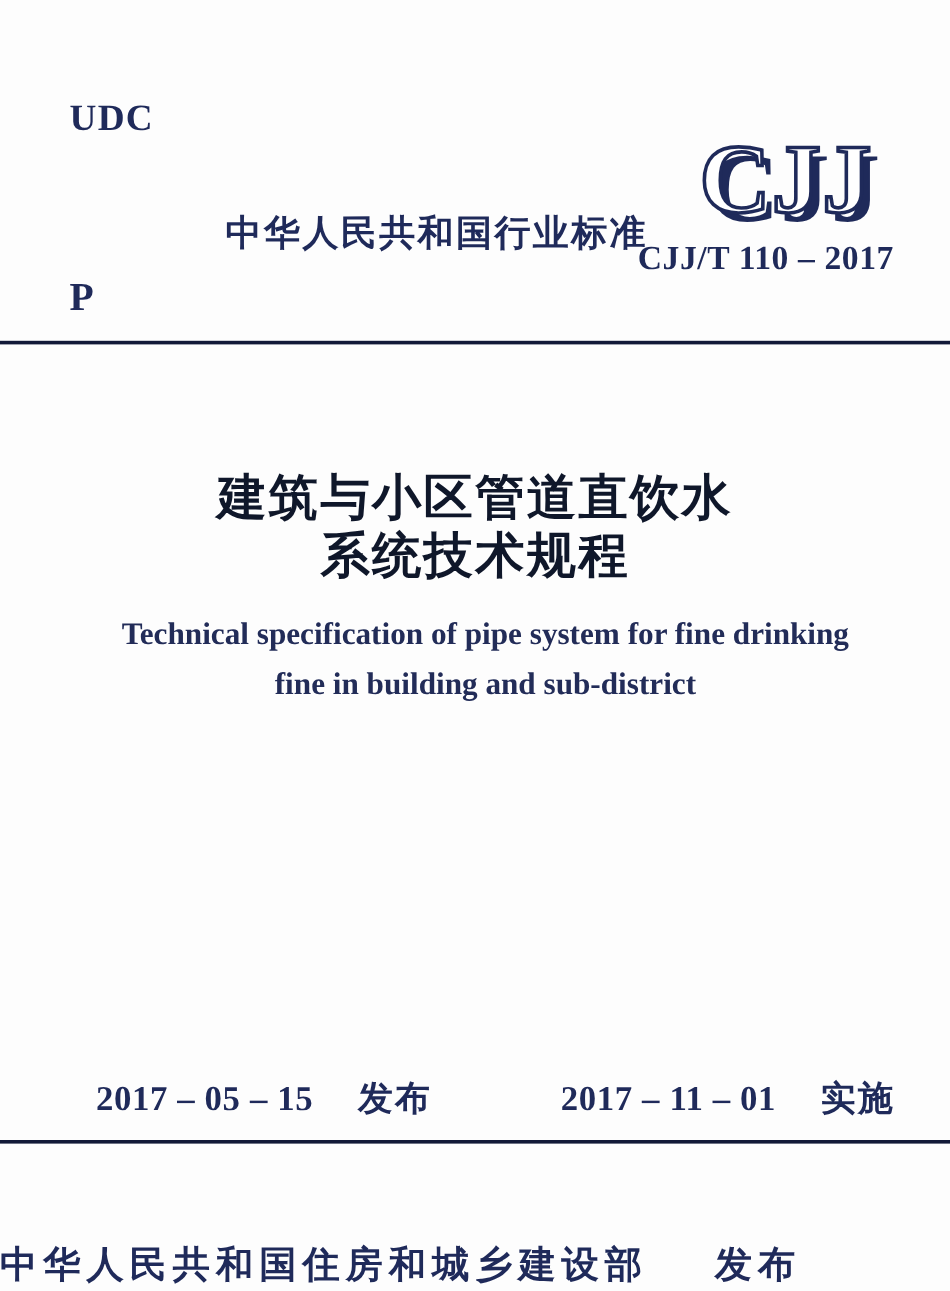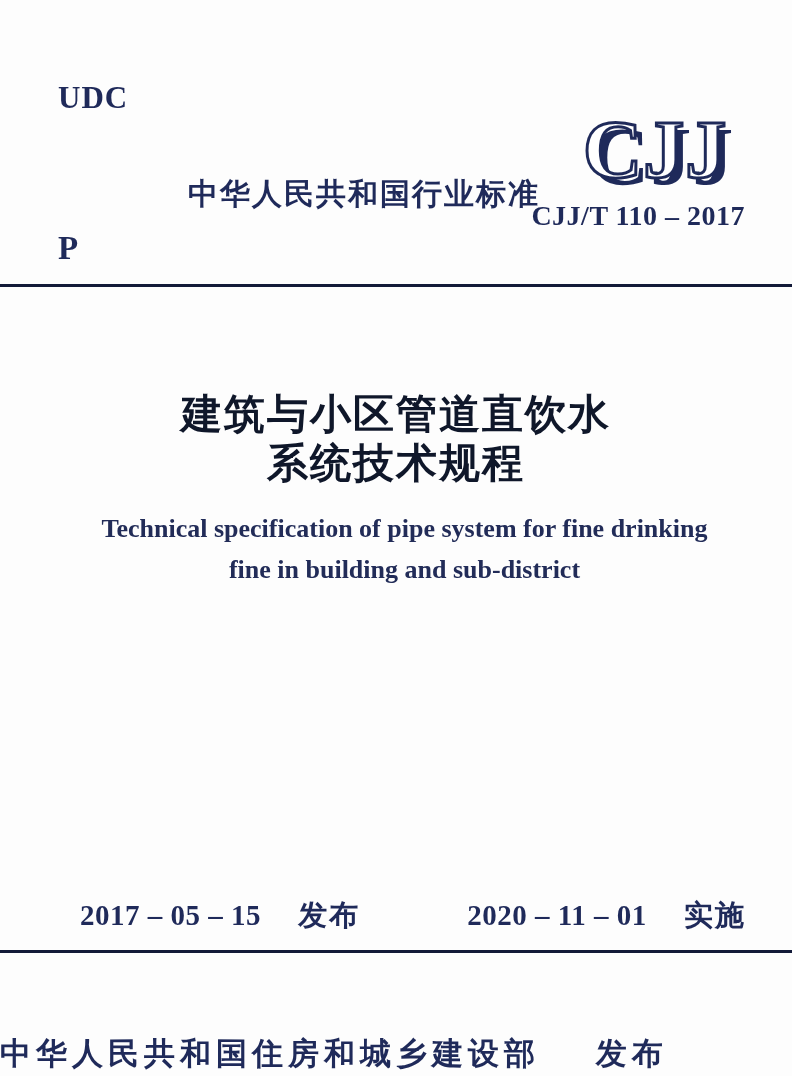--- a/index.html
+++ b/index.html
@@ -115,21 +115,21 @@
     <div>Technical specification of pipe system for fine drinking</div>
     <div>fine in building and sub-district</div>
   </div>
 
   <div class="dates">
     <div class="date-group">
       <span class="date-num">2017 – 05 – 15</span>
       <span class="date-label">发布</span>
     </div>
     <div class="date-group">
-      <span class="date-num">2020 – 11 – 01</span>
+      <span class="date-num">2017 – 11 – 01</span>
       <span class="date-label">实施</span>
     </div>
   </div>
 
   <div class="rule rule-bottom"></div>
 
   <div class="publisher">
     <span>中华人民共和国住房和城乡建设部</span>
     <span class="pub-action">发布</span>
   </div>

